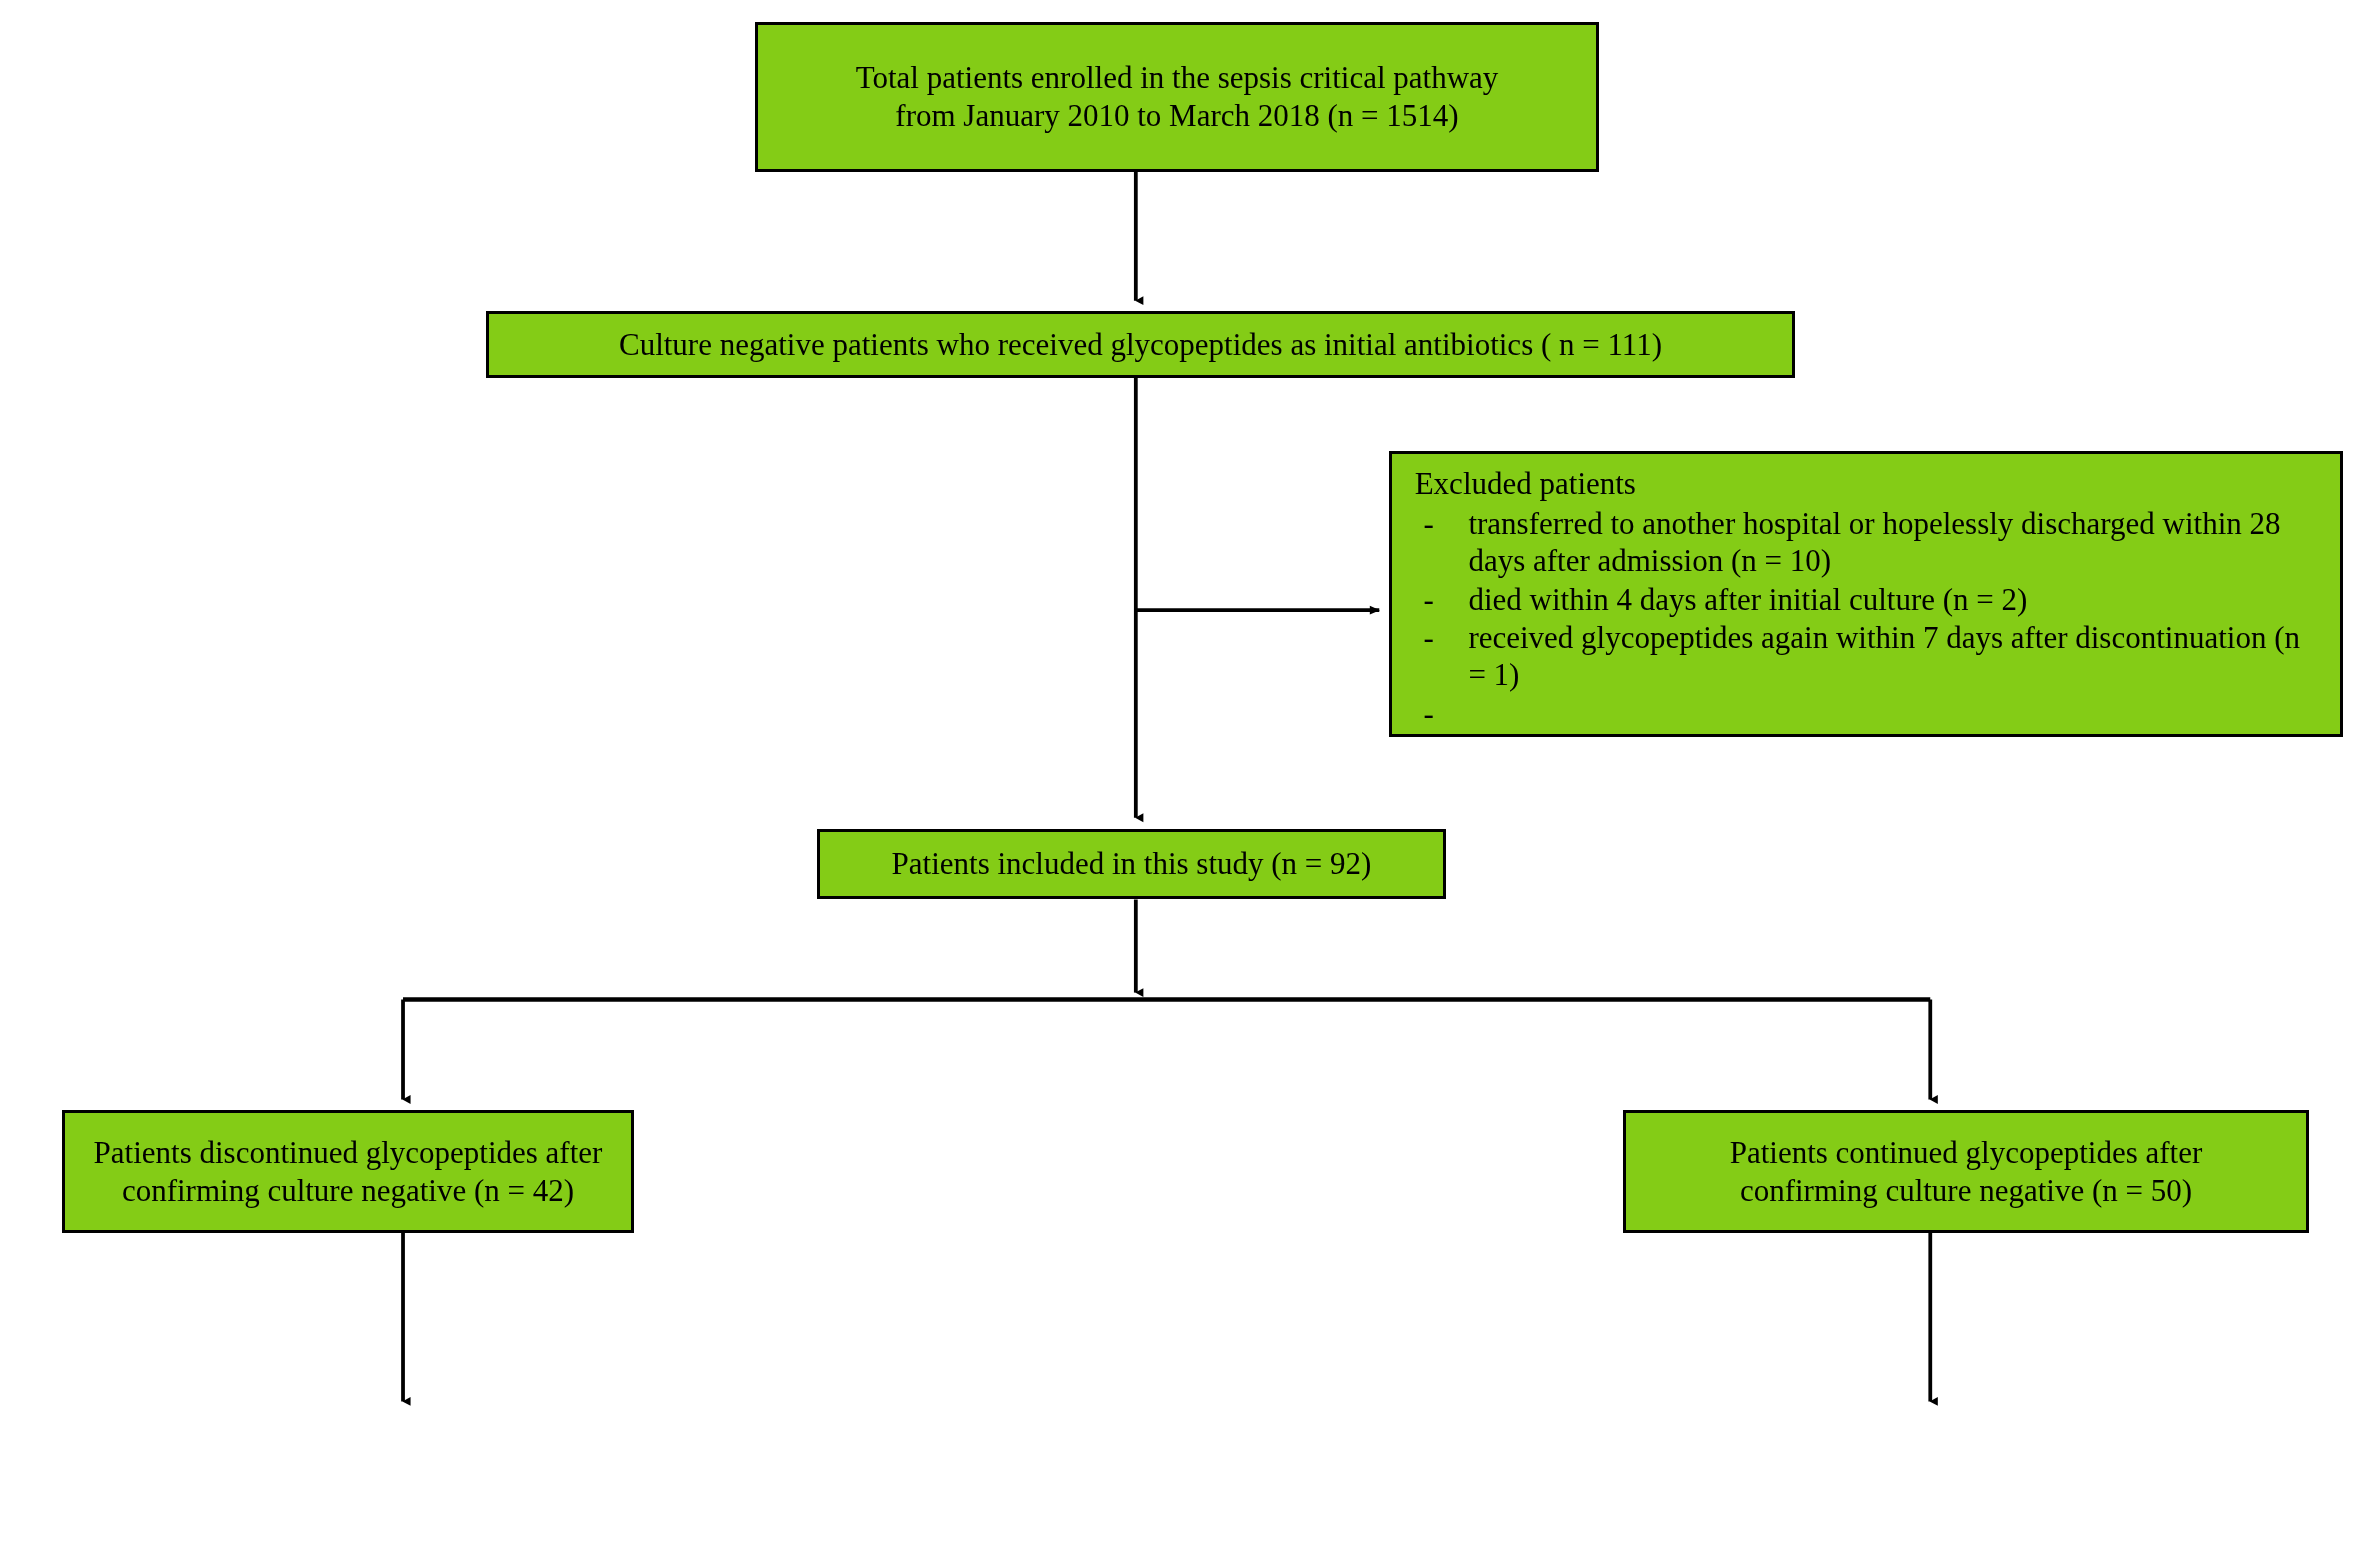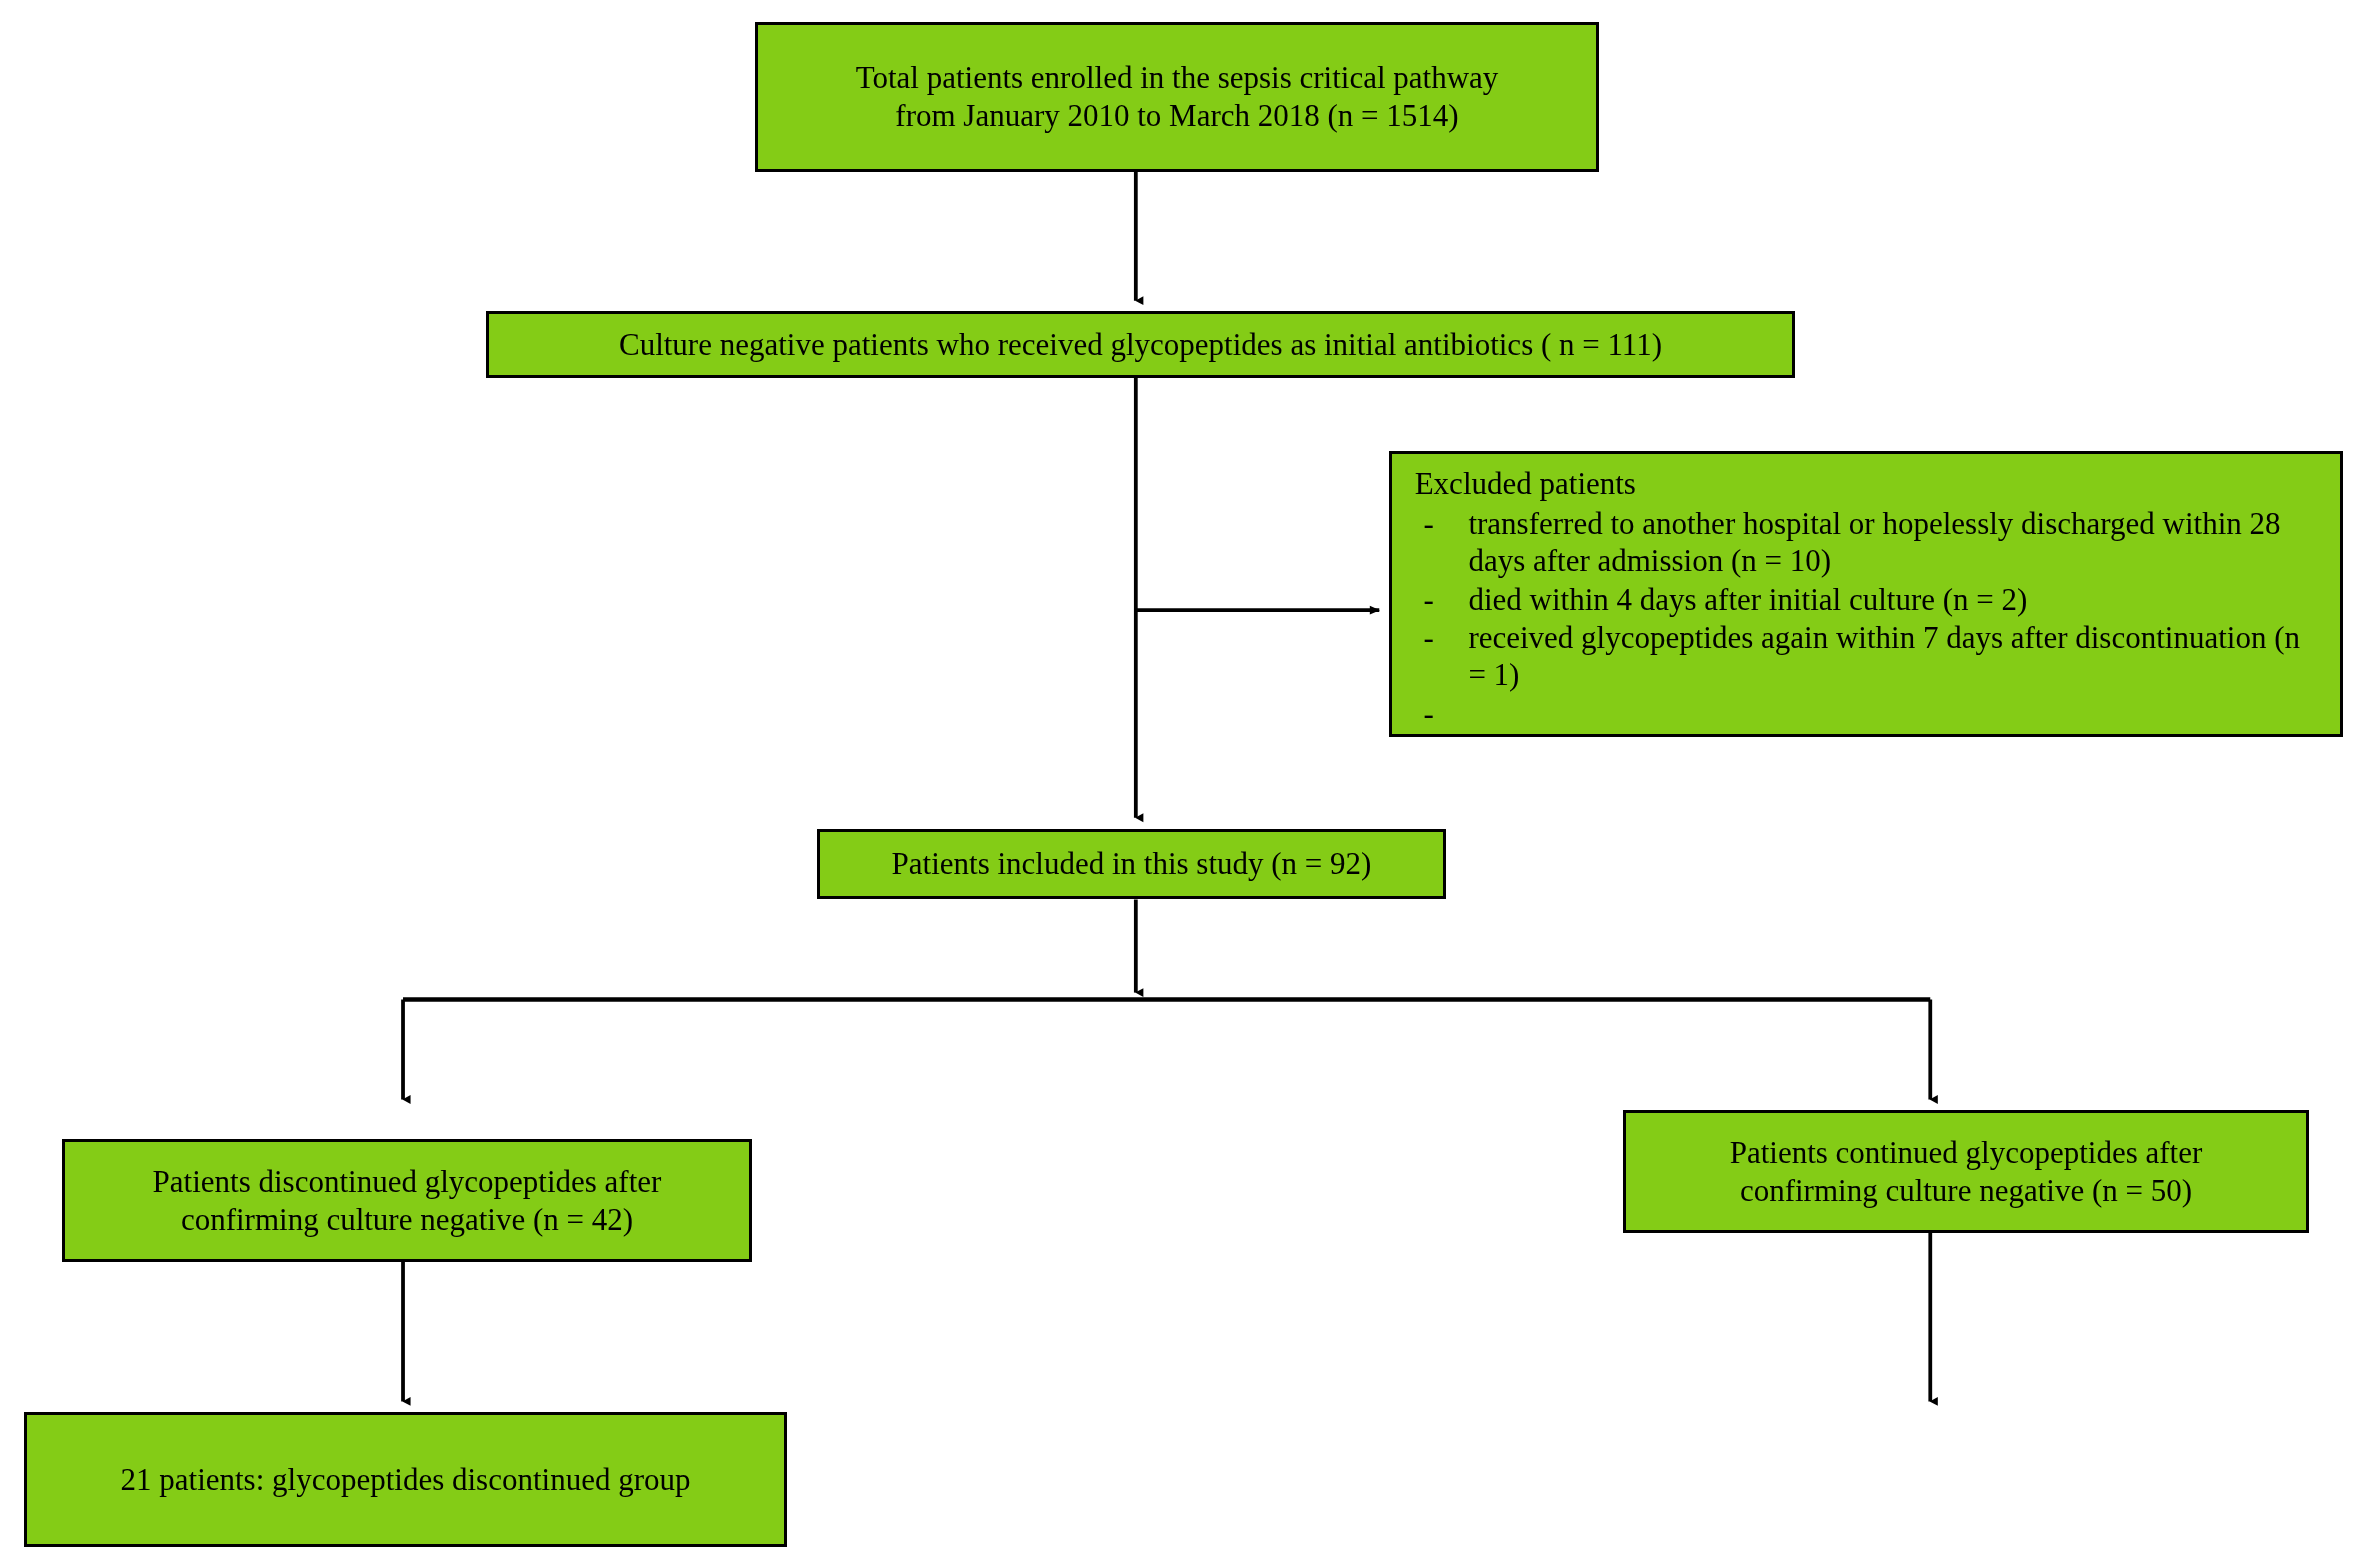--- a/index.html
+++ b/index.html
@@ -40,21 +40,21 @@
     font-size: 31px;
     padding: 0 11.3px;
     white-space: pre-line;
   }
   
   #node-total        { left: 755px; top: 22px;   width: 844px; height: 150px; }
   #node-culture      { left: 486px;  top: 311px;  width: 1309px; height: 67px; }
   #node-excluded     { left: 1389px; top: 451px;  width: 954px; height: 286px;
                        display: block; text-align: left; padding: 11.3px 16.4px 7.5px 16.4px; }
   #node-included     { left: 817px; top: 829px; width: 629px; height: 70px; }
-  #node-disc         { left: 62px;   top: 1110px; width: 690px; height: 123px; margin-top: 29px; }
+  #node-disc         { left: 62px;   top: 1110px; width: 572px; height: 123px; }
   #node-cont         { left: 1623px; top: 1110px; width: 686px; height: 123px; }
   #node-psm          { left: 901px; top: 1268px; width: 466px;  height: 60px; }
   #node-disc-group   { left: 24px;   top: 1412px; width: 763px; height: 135px; }
   #node-noncont-group{ left: 1535px; top: 1412px; width: 798px; height: 135px; }
 
   
   .excl-title {
     font-size: 31px;
     line-height: 1.2;
     margin: 0 0 2.5px 6.3px;
@@ -161,19 +161,16 @@
     <span class="node-text">Patients discontinued glycopeptides after
 confirming culture negative (n = 42)</span>
   </div>
 
   <div class="node" id="node-cont">
     <span class="node-text">Patients continued glycopeptides after
 confirming culture negative (n = 50)</span>
   </div>
 
 
-  <div class="node" id="node-disc-group">
-    <span class="node-text">21 patients: glycopeptides discontinued group</span>
-  </div>
 
 
 </div>
 
 
 </body></html>

